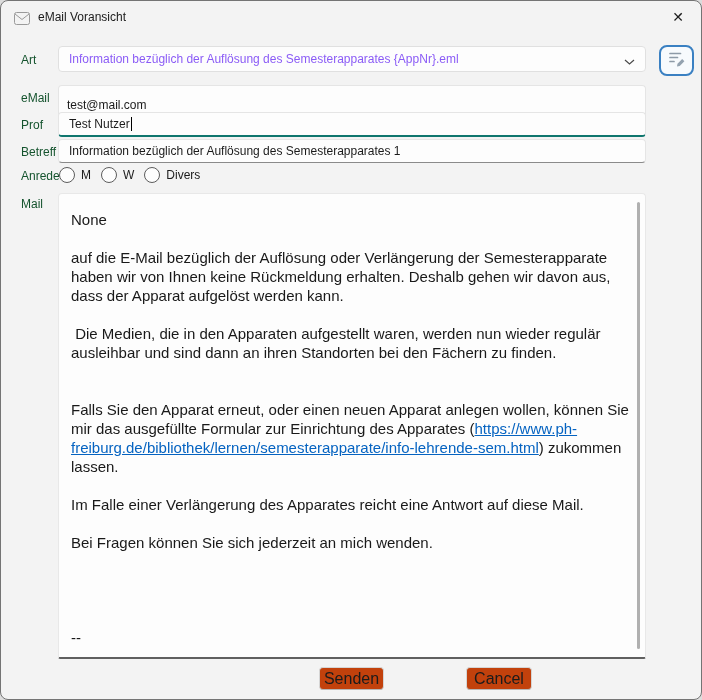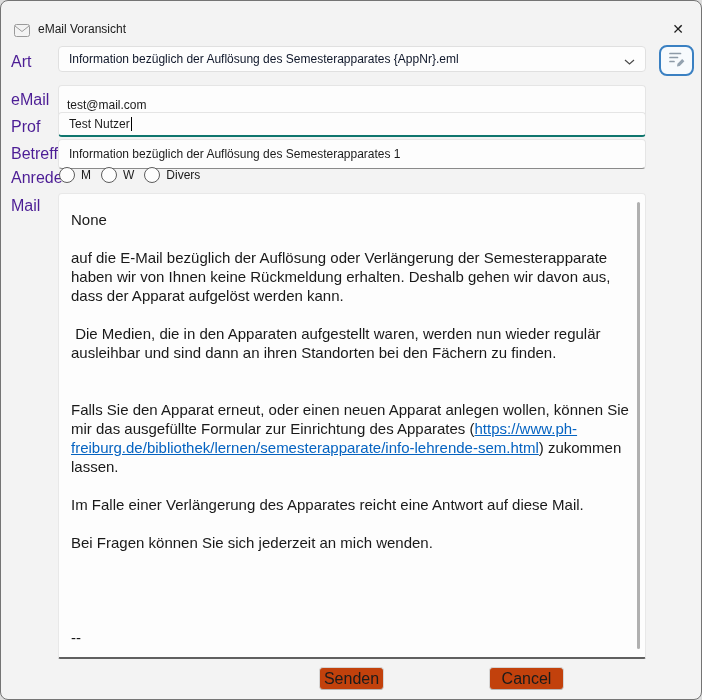--- a/index.html
+++ b/index.html
@@ -2,44 +2,44 @@
 <html><head>
 <meta charset="utf-8">
 <style>
   html,body{margin:0;padding:0;background:#dcdcdc;font-family:"Liberation Sans",sans-serif;}
   .window{
     position:relative;width:700px;height:698px;margin:0;
     background:#f3f3f3;border:1px solid #747474;border-radius:8px;
     overflow:hidden;color:#1a1a1a;
   }
   
-  .titlebar{position:absolute;left:0;top:12px;width:100%;height:32px;}
+  .titlebar{position:absolute;left:0;top:0;width:100%;height:32px;}
   .title-icon{position:absolute;left:13px;top:10px;}
   .title-text{position:absolute;left:37px;top:9px;font-size:12px;color:#1b1b1b;}
   .close-btn{
     position:absolute;right:8px;top:4px;width:30px;height:24px;
     display:flex;align-items:center;justify-content:center;
     font-size:14px;color:#1b1b1b;cursor:default;
   }
   
-  .flabel{position:absolute;left:10px;font-size:16px;color:#4c1d95;}
+  .flabel{position:absolute;left:20px;font-size:12px;color:#14532d;}
   
   .tinput{
     position:absolute;left:57px;width:588px;box-sizing:border-box;
     background:#fdfdfd;border:1px solid #e5e5e5;border-bottom:1px solid #8a8a8a;
     border-radius:4px;font-size:12px;display:flex;align-items:center;
     padding:0 10px;color:#1b1b1b;
   }
   .tinput.focused{border-bottom:2px solid #0f766e;}
   .caret{display:inline-block;width:1px;height:14px;background:#000;margin-left:1px;}
   
   .combobox{
     position:absolute;left:57px;top:45px;width:588px;height:26px;box-sizing:border-box;
     background:#fdfdfd;border:1px solid #e0e0e0;border-radius:4px;
-    font-size:12px;display:flex;align-items:center;padding:0 28px 0 10px;color:#0f172a;
+    font-size:12px;display:flex;align-items:center;padding:0 28px 0 10px;color:#8b5cf6;
   }
   .combo-chevron{position:absolute;right:10px;top:8px;}
   .edit-btn{
     position:absolute;left:658px;top:44px;width:35px;height:31px;box-sizing:border-box;
     background:#f7fafd;border:2px solid #3a80c2;border-radius:8px;
     display:flex;align-items:center;justify-content:center;
   }
   
   .anrede-row{position:absolute;left:58px;top:164px;height:20px;display:flex;align-items:center;}
   .radio-group{display:flex;align-items:center;margin-right:10px;}
@@ -65,21 +65,21 @@
     background:#b0b0b0;border-radius:2px;
   }
   
   .btn{
     position:absolute;top:666px;height:23px;box-sizing:border-box;
     background:#c2410c;border:1px solid #d5d5d5;border-bottom-color:#b8b8b8;
     border-radius:4px;font-size:16px;color:#1b1b1b;
     display:flex;align-items:center;justify-content:center;cursor:default;
   }
   .btn-send{left:318px;width:65px;}
-  .btn-cancel{left:488px;width:75px;}
+  .btn-cancel{left:465px;width:66px;}
 </style>
 </head>
 <body>
 
 <div class="window">
 
   <div class="titlebar">
     <span class="title-icon">
       <svg width="16" height="13" viewBox="0 0 16 13">
         <rect x="0.5" y="0.5" width="15" height="12" rx="2" fill="none" stroke="#9a9a9a" stroke-width="1"></rect>
@@ -117,21 +117,21 @@
     <span>test@mail.com</span>
   </div>
 
   <span class="flabel" style="top:117px;">Prof</span>
   <div class="tinput focused" style="top:111px;height:25px;">
     <span>Test Nutzer</span>
       <span class="caret"></span>
   </div>
 
   <span class="flabel" style="top:144px;">Betreff</span>
-  <div class="tinput" style="top:138px;height:30px;">
+  <div class="tinput" style="top:138px;height:24px;">
     <span>Information bezüglich der Auflösung des Semesterapparates 1</span>
   </div>
 
   <span class="flabel" style="top:168px;">Anrede</span>
   <div class="anrede-row">
     <span class="radio-group">
       <span class="radio-circle"></span>
       <span class="radio-label">M</span>
     </span>
     <span class="radio-group">

